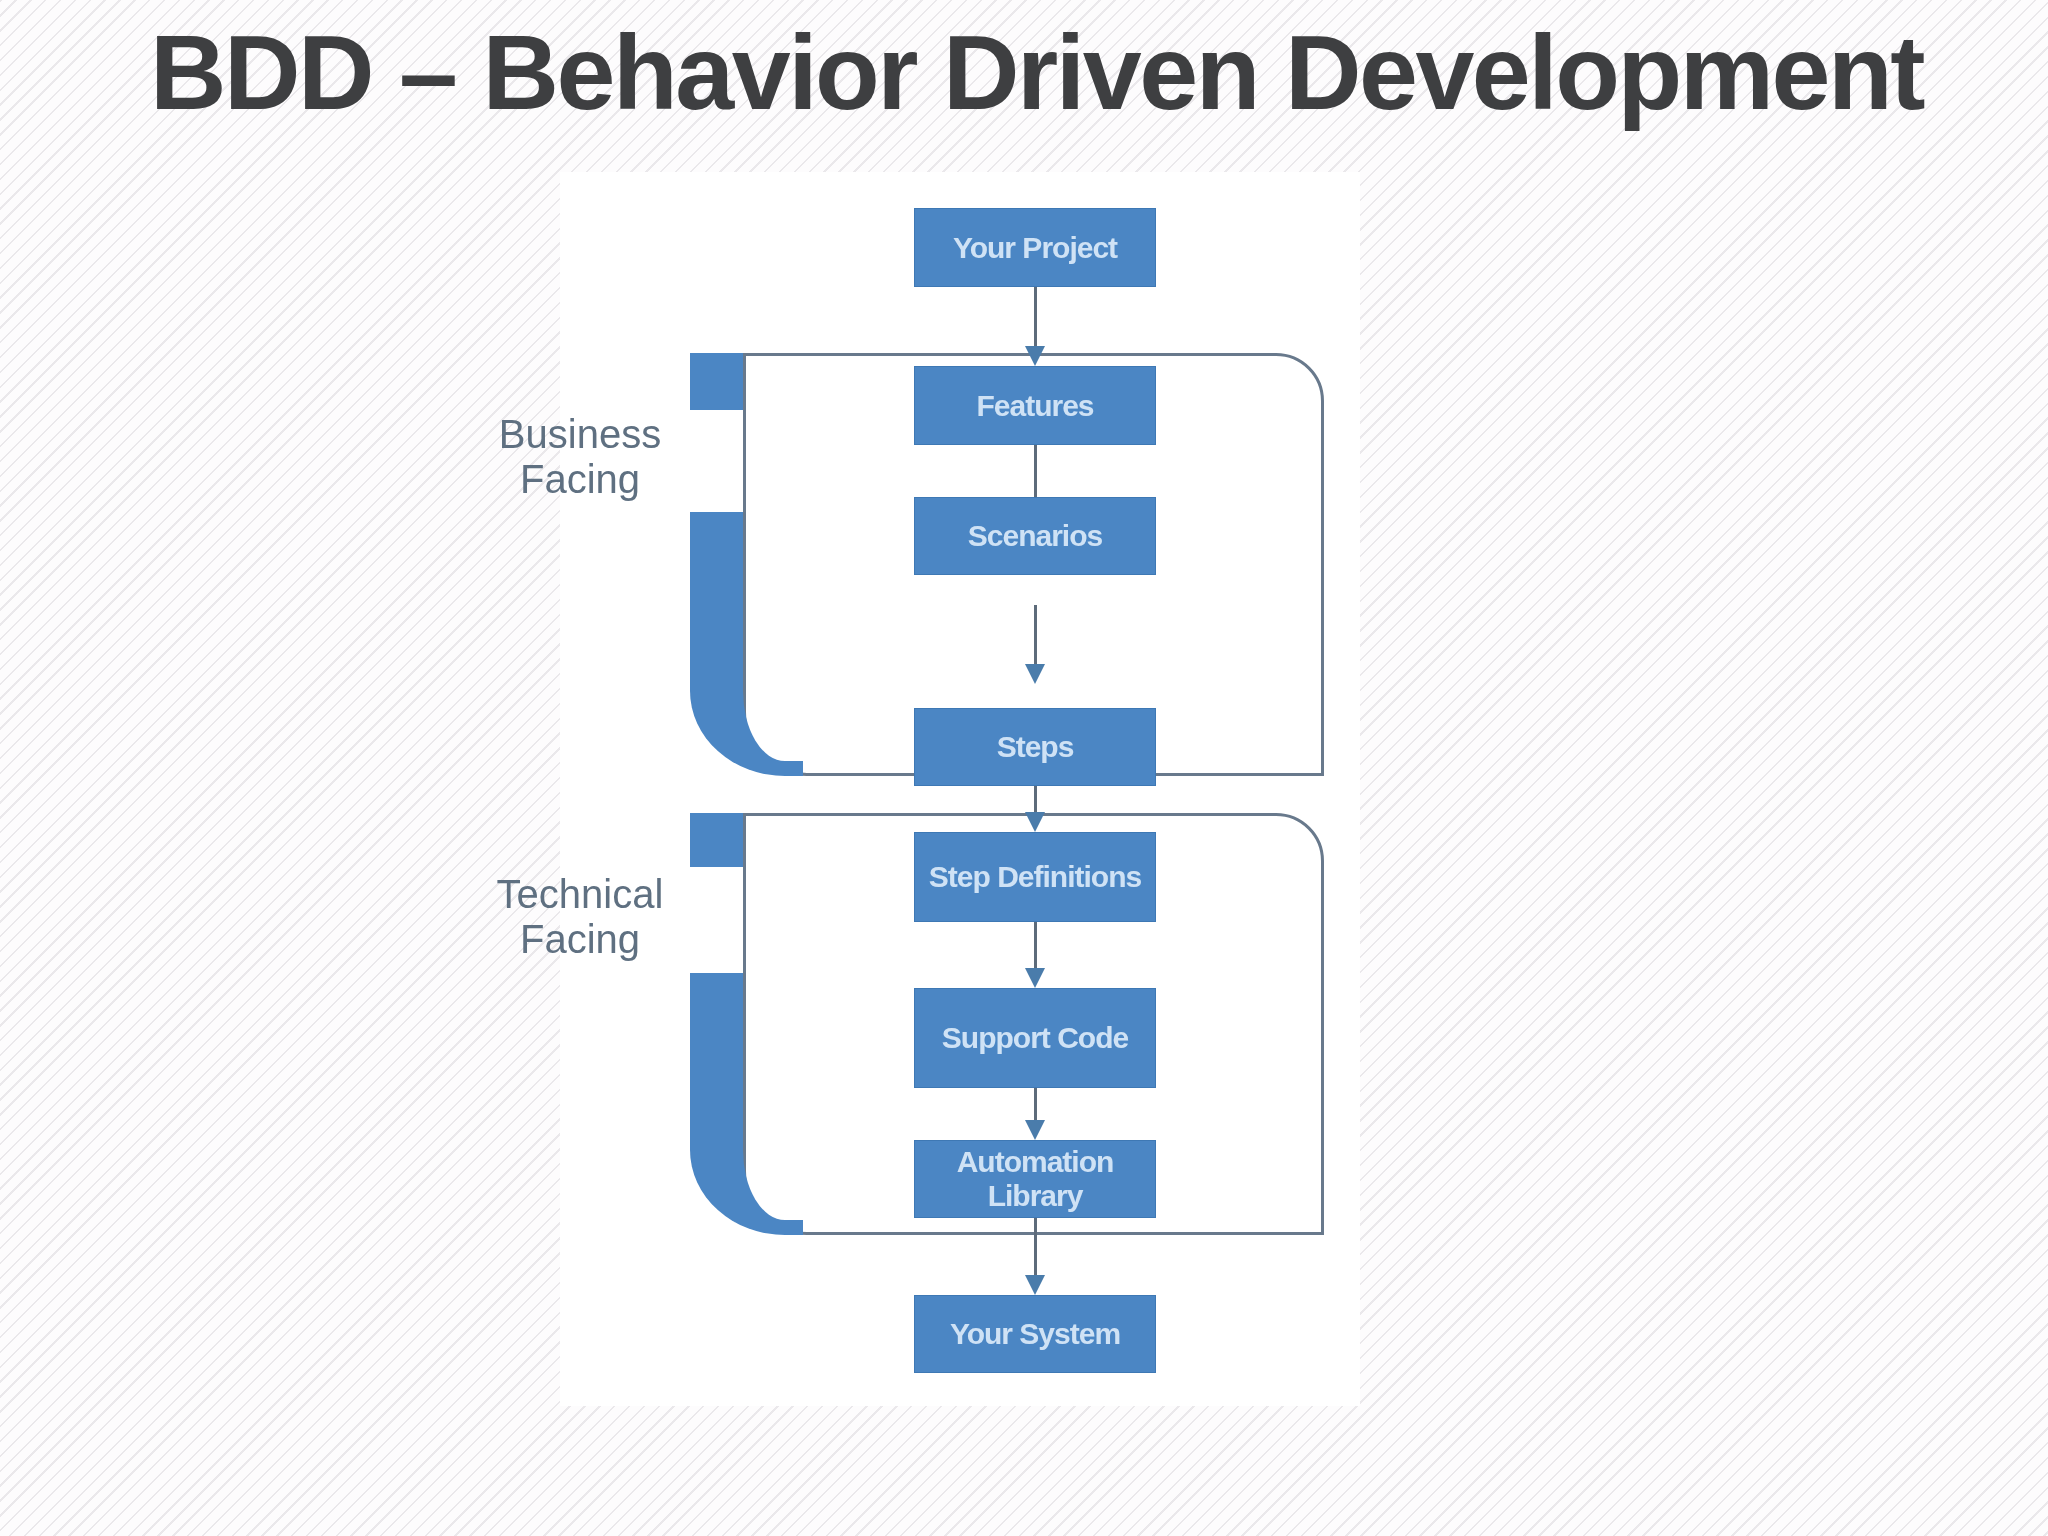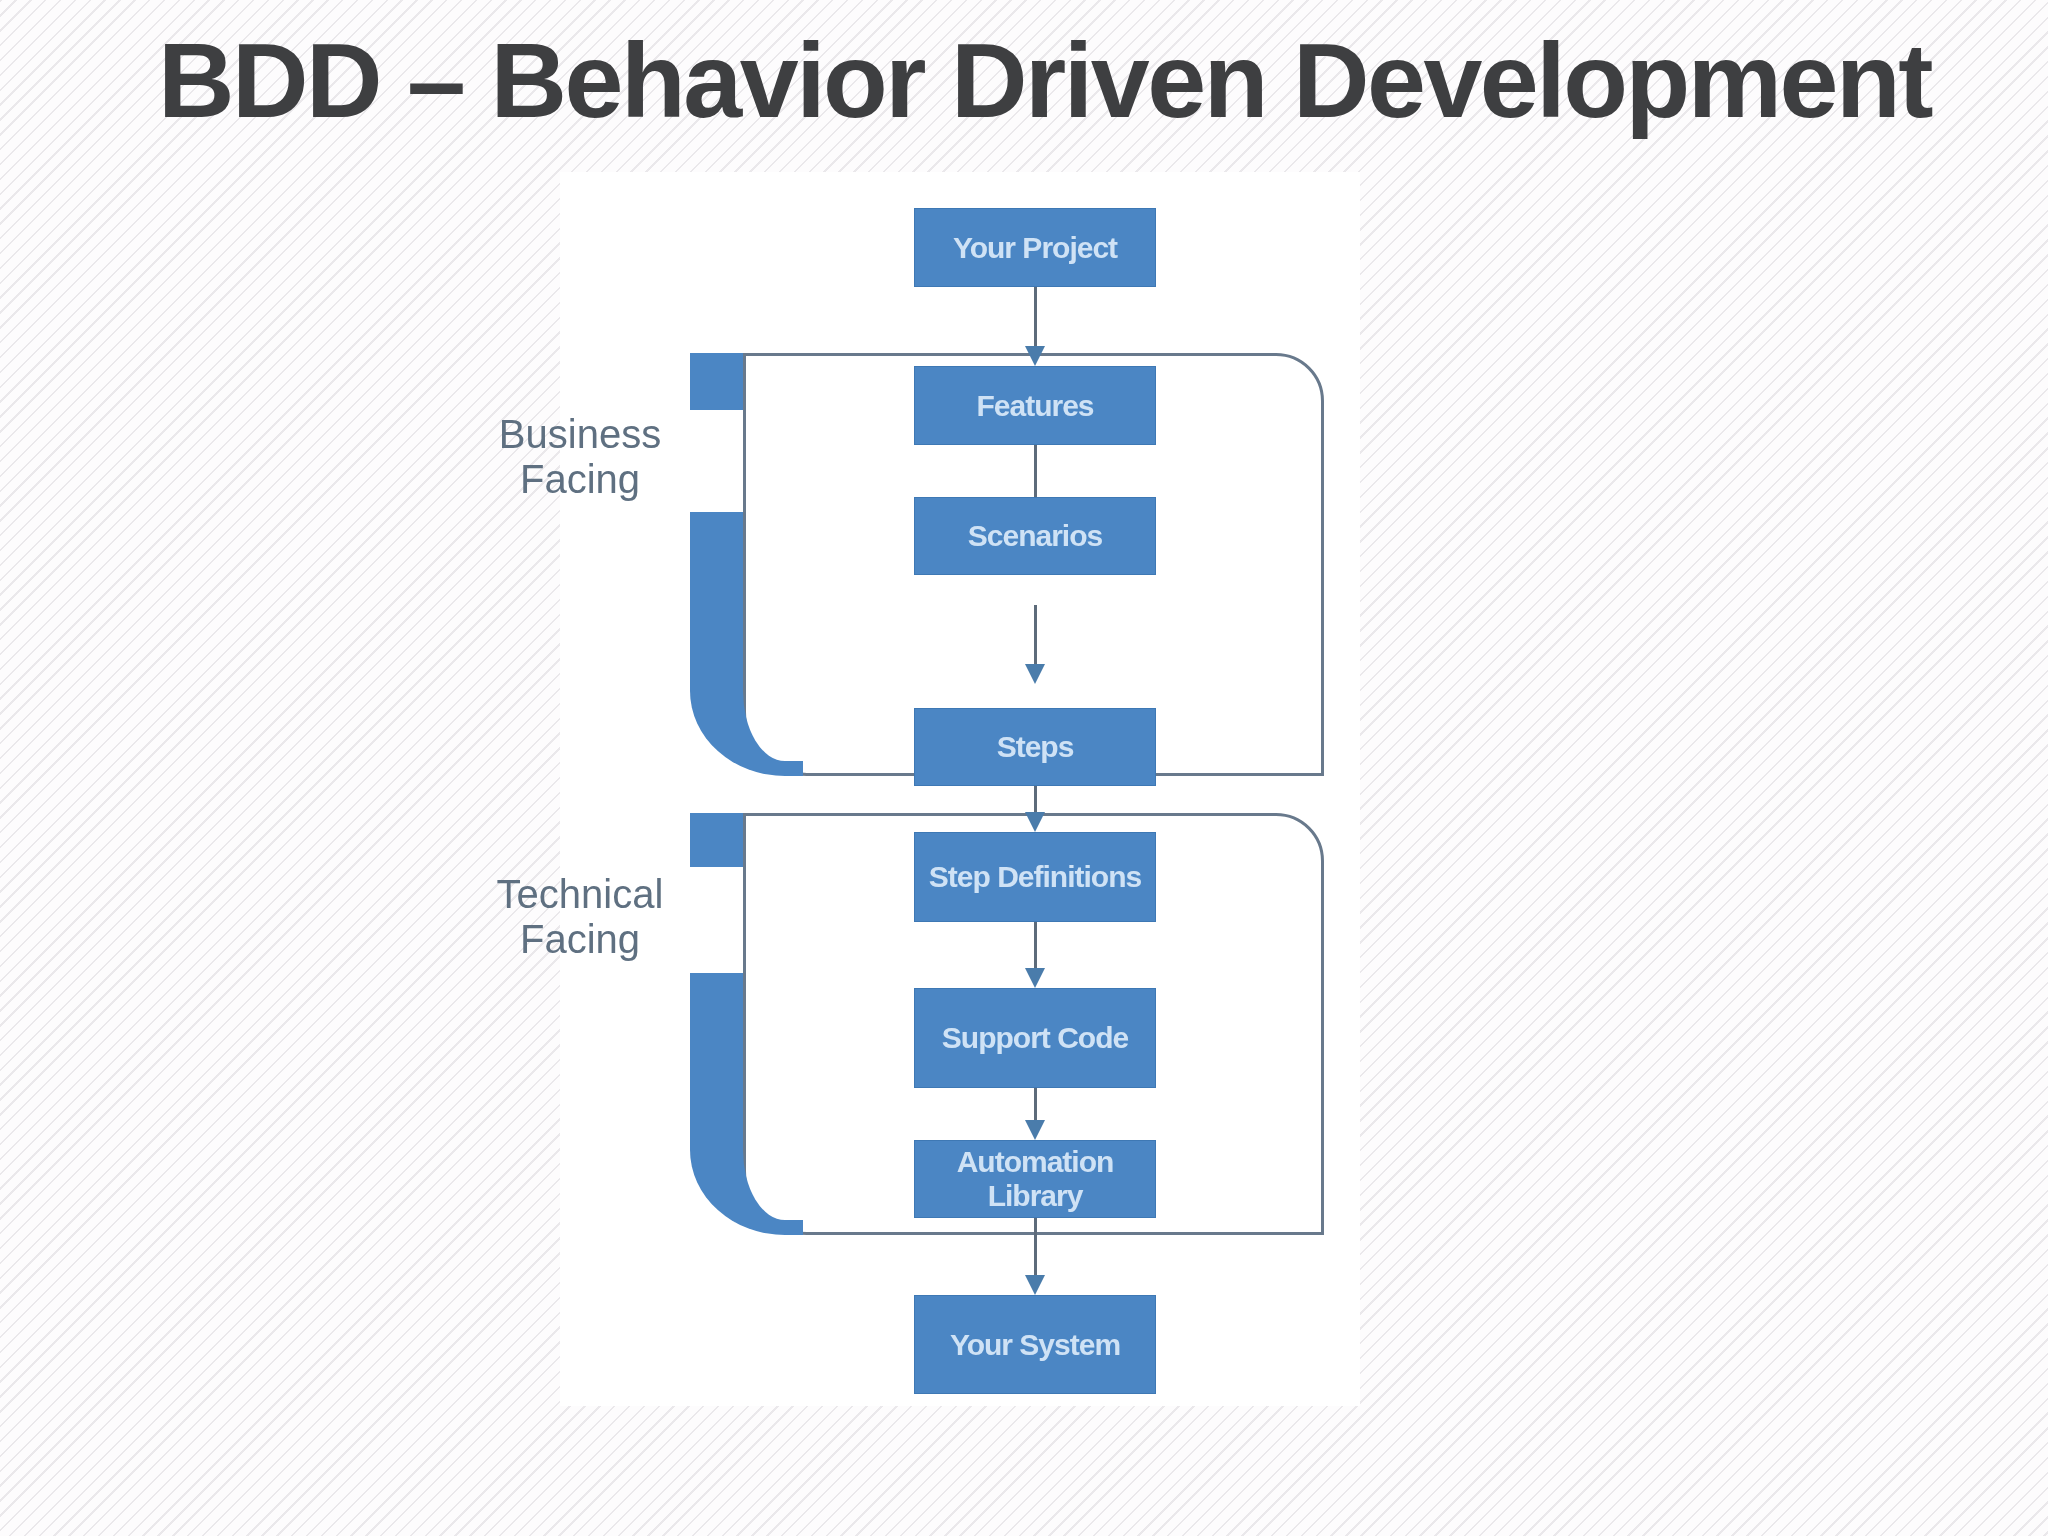--- a/index.html
+++ b/index.html
@@ -23,21 +23,21 @@
     background-color:var(--bg_base);
   }
   .slide{
     position:relative;width:2048px;height:1536px;overflow:hidden;
     background-color:var(--bg_base);
     background-image:repeating-linear-gradient(135deg,
       var(--stripe) 0px, var(--stripe) 1.7px,
       transparent 1.7px, transparent 10.5px);
   }
   .title{
-    position:absolute;left:150px;top:14px;margin:8px;
+    position:absolute;left:150px;top:14px;margin:0;
     font-size:106px;font-weight:700;letter-spacing:-2.5px;
     color:var(--title);white-space:nowrap;line-height:1.1;
   }
   .panel{
     position:absolute;left:560px;top:172px;width:800px;height:1234px;
     background:var(--panel);
   }
   
   .group{
     position:absolute;left:743px;width:581px;
@@ -105,21 +105,21 @@
     z-index:3;
   }
   .node.wrap{white-space:normal;line-height:1.15;}
   .n1{top:208px;height:79px;}
   .n2{top:366px;height:79px;}
   .n3{top:497px;height:78px;}
   .n4{top:708px;height:78px;}
   .n5{top:832px;height:90px;}
   .n6{top:988px;height:100px;}
   .n7{top:1140px;height:78px;}
-  .n8{top:1295px;height:99px;}
+  .n8{top:1295px;height:78px;}
 </style>
 </head>
 <body>
 
 <div class="slide">
 
   <h1 class="title">BDD – Behavior Driven Development</h1>
 
   <div class="panel"></div>
 

